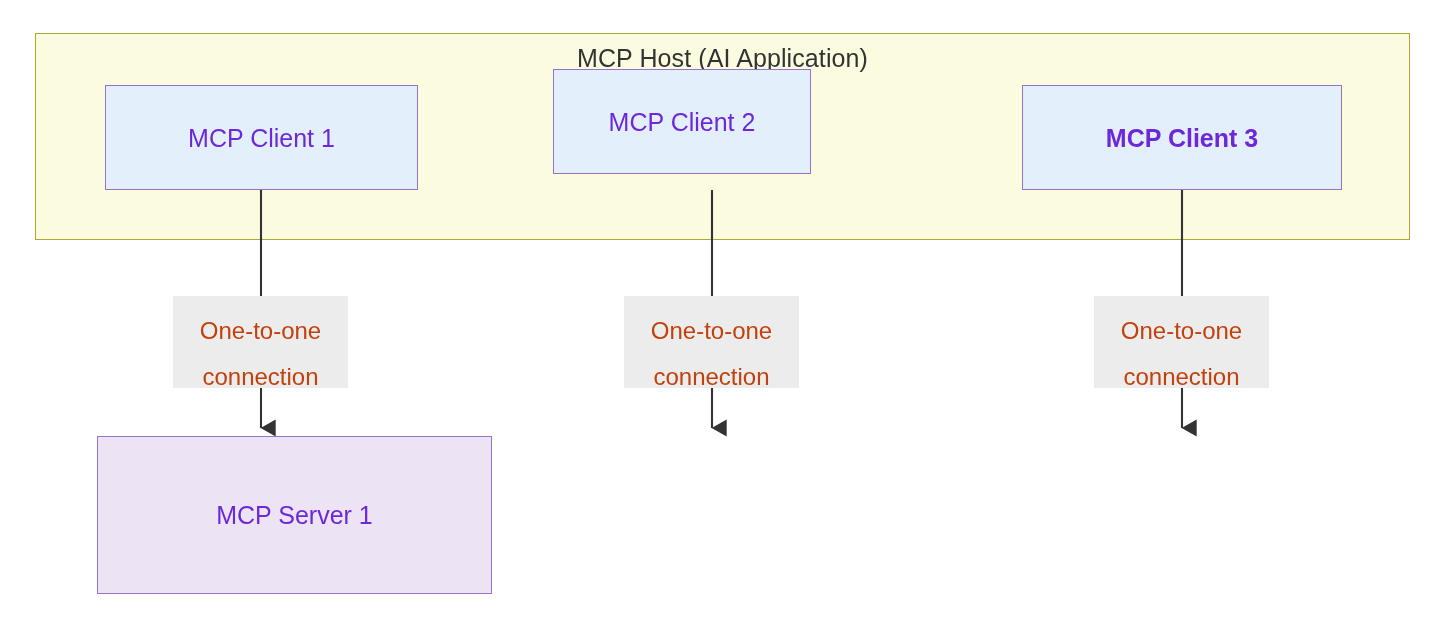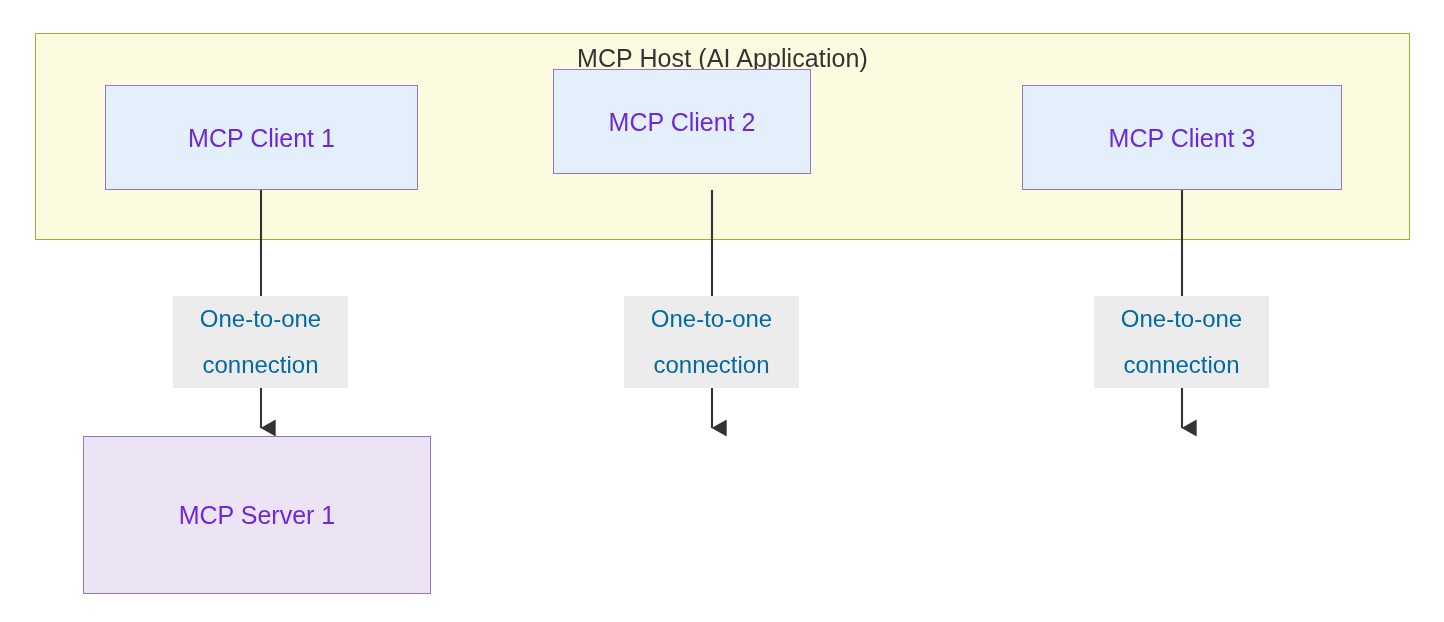--- a/index.html
+++ b/index.html
@@ -67,26 +67,26 @@
     background: #ece3f5;
     border: 1.6px solid #9673c8;
   }
   .node .line2 {
     display: block;
   }
   .edge-label {
     position: absolute;
     box-sizing: border-box;
     background: #ececec;
-    color: #0369a1;
+    color: #c2410c;
     font-size: 24px;
     line-height: 1.92;
     text-align: center;
     white-space: pre-line;
-    padding: 0 4px;
+    padding: 12px 4px;
   }
 </style>
 </head>
 <body>
 
 <div id="canvas">
 
   <div class="host-container">
     <div class="host-title">MCP Host (AI Application)</div>
   </div>
@@ -103,32 +103,32 @@
   </svg>
 
   <div class="node client-node" style="left:105px; top:85px; width:313px; height:105px;">
     <span>MCP Client 1</span>
   </div>
 
   <div class="node client-node" style="left:553px; top:69px; width:258px; height:105px;align-items:center;">
     <span>MCP Client 2</span>
   </div>
 
-  <div class="node client-node" style="left:1022px; top:85px; width:320px; height:105px;">
+  <div class="node client-node" style="left:1022px; top:85px; width:320px; height:105px;font-weight:bold;">
     <span>MCP Client 3</span>
   </div>
 
   <div class="edge-label" style="left:173px; top:296px; width:175px; height:92px;">One-to-one
 connection</div>
 
   <div class="edge-label" style="left:624px; top:296px; width:175px; height:92px;">One-to-one
 connection</div>
 
   <div class="edge-label" style="left:1094px; top:296px; width:175px; height:92px;">One-to-one
 connection</div>
 
-  <div class="node server-node" style="left:83px; top:436px; width:348px; height:158px;text-align:center;">
+  <div class="node server-node" style="left:97px; top:436px; width:395px; height:158px;text-align:center;">
     <span class="line1">MCP Server 1</span>
   </div>
 
 
 
 </div>
 
 </body></html>

